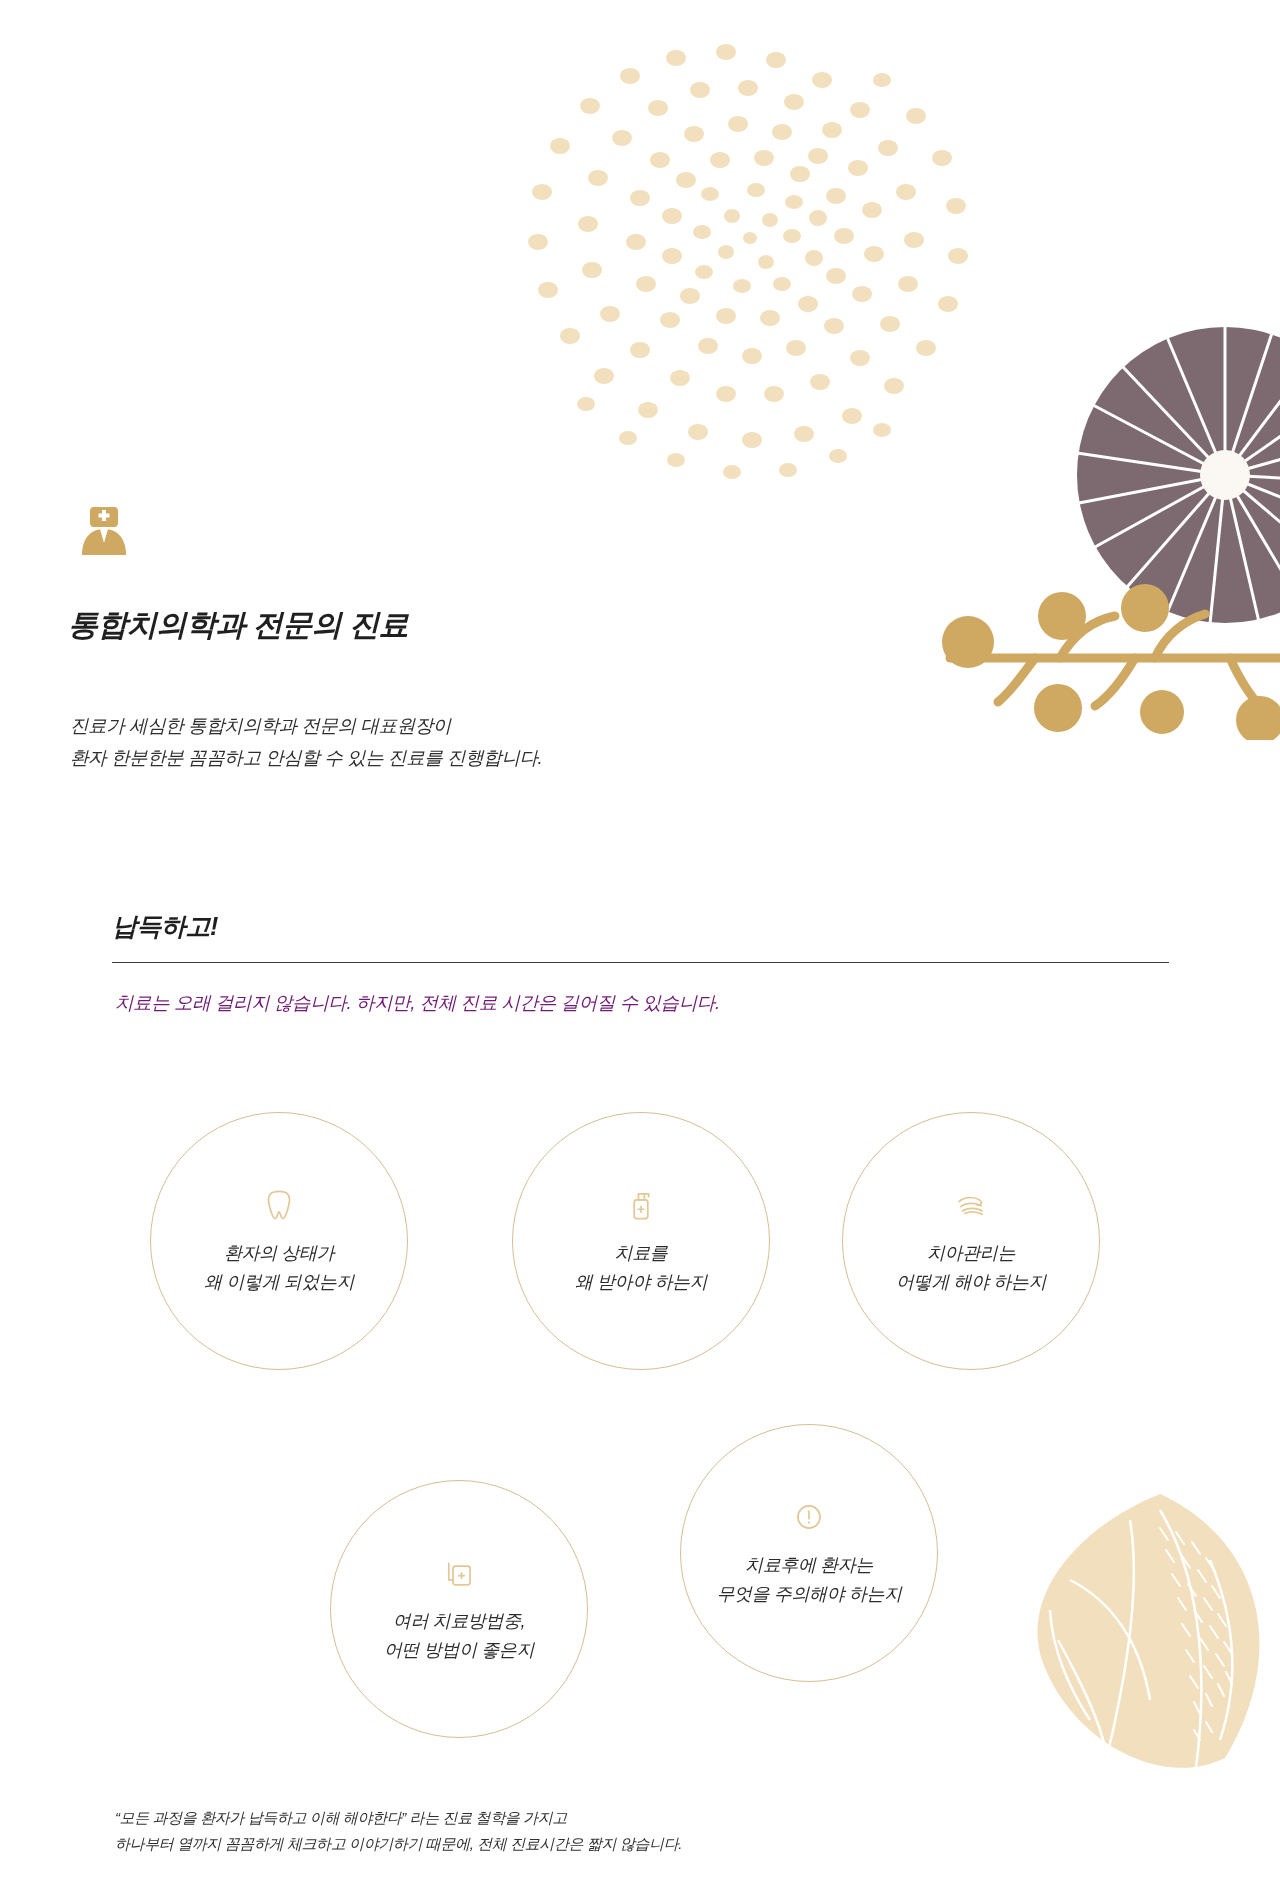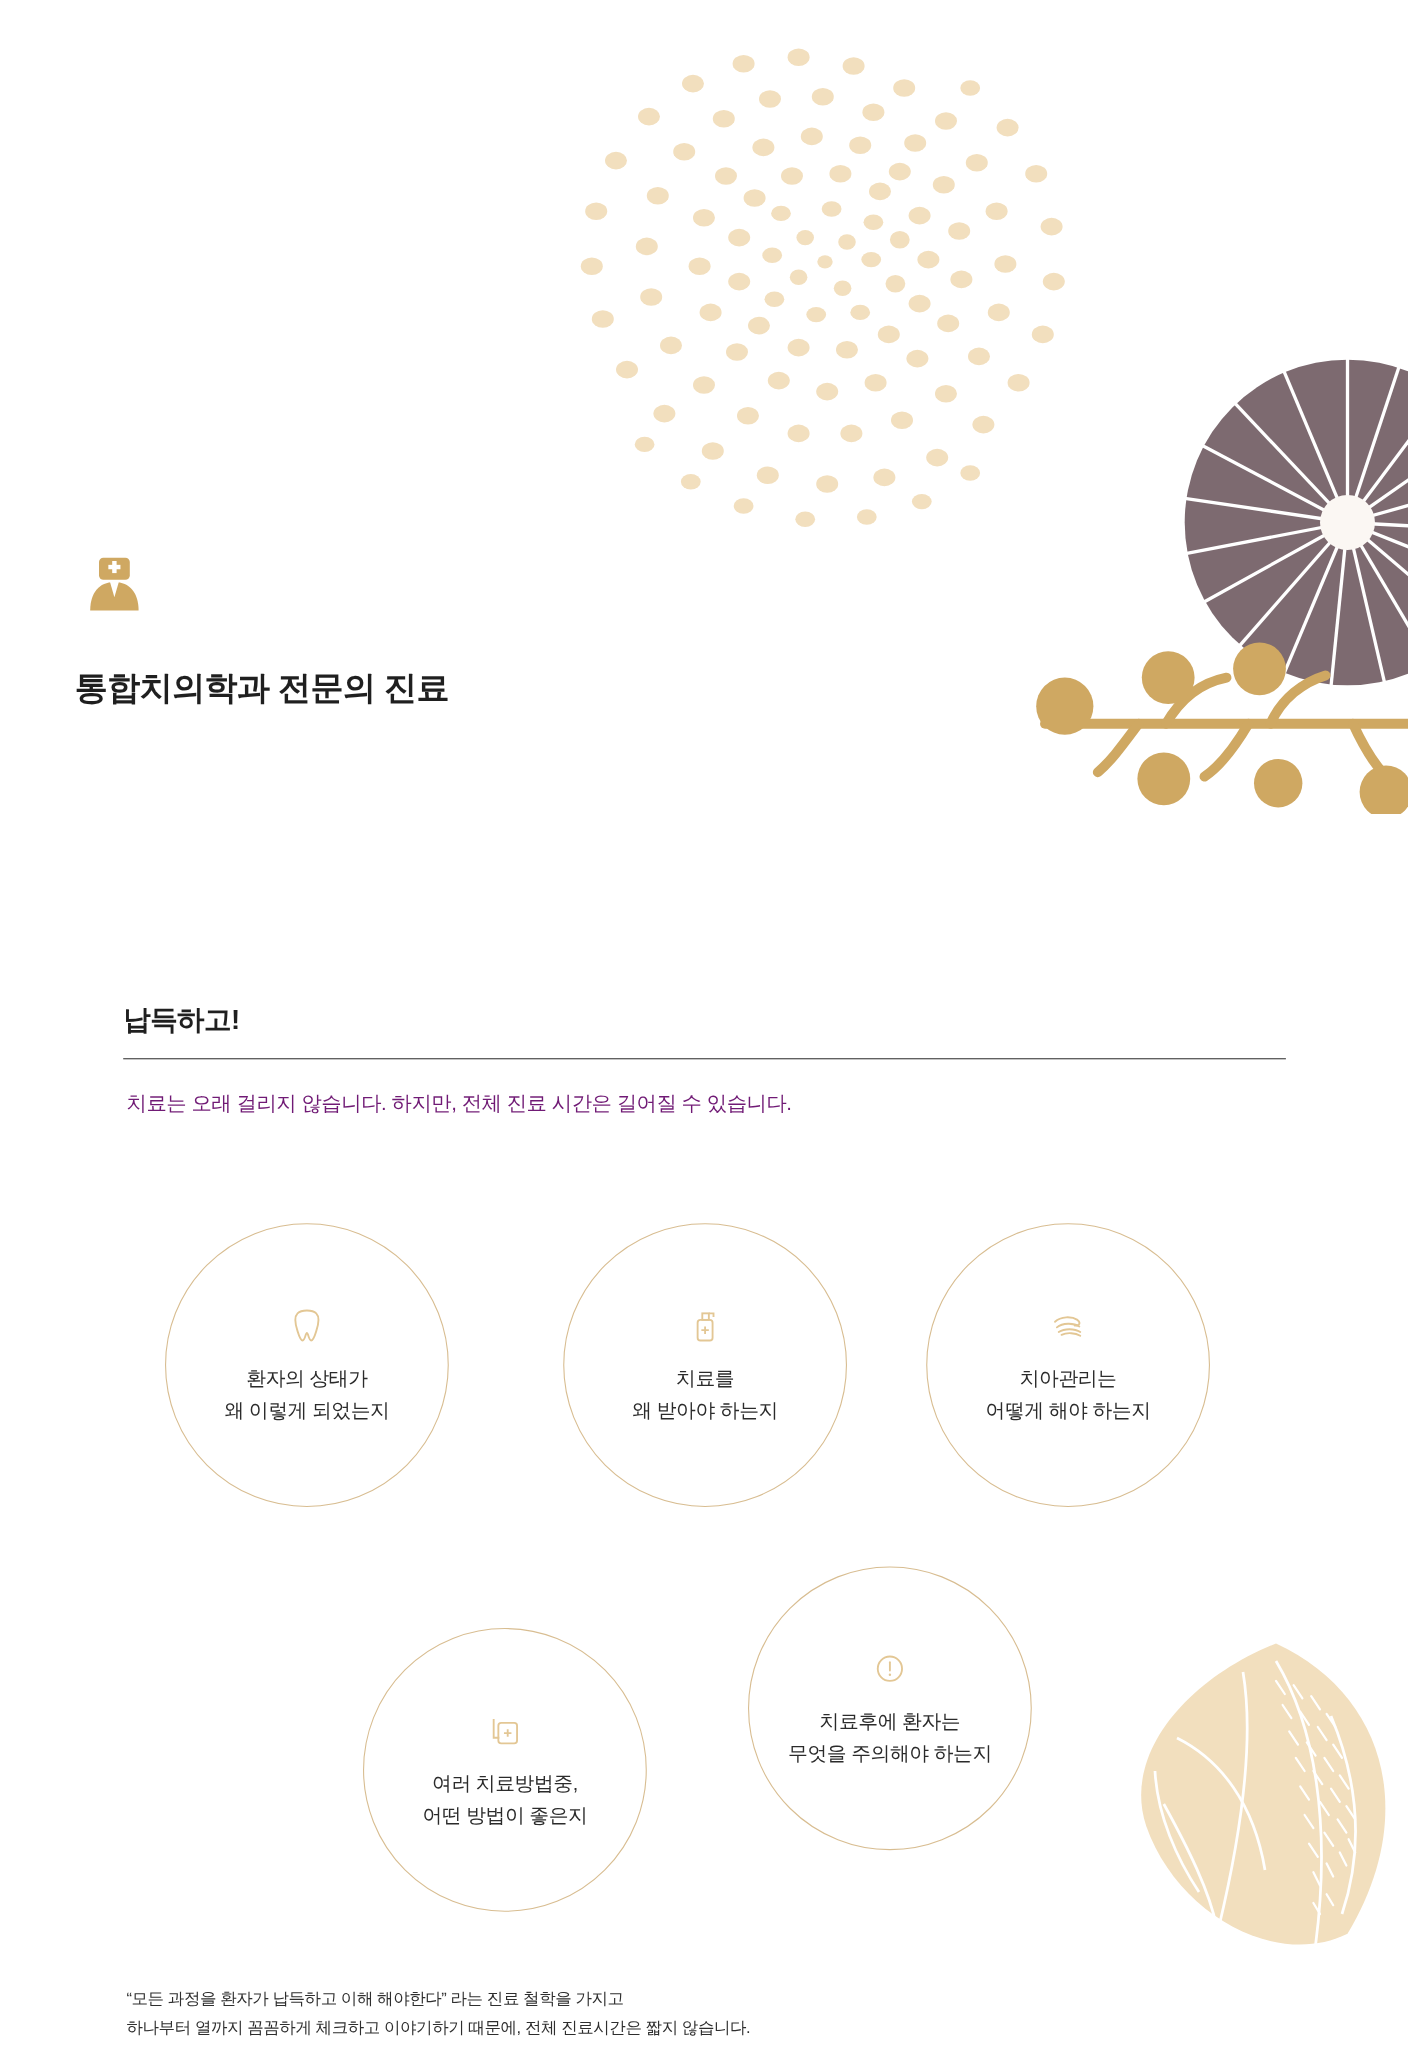--- a/index.html
+++ b/index.html
@@ -13,20 +13,21 @@
     font-family: "Liberation Sans", sans-serif;
     color: #2b2b2b;
     position: relative;
     overflow: hidden;
   }
 
   .page {
     position: relative;
     width: 1280px;
     height: 1877px;
+    font-style: italic;
   }
 
   
   .deco {
     position: absolute;
     pointer-events: none;
   }
   .deco-dots {
     top: 20px;
     left: 470px;
@@ -352,20 +353,24 @@
 
   <svg class="doctor-icon" viewBox="0 0 52 56">
     <rect x="12" y="2" width="28" height="20" rx="4" fill="#cfa862"></rect>
     <rect x="24" y="5" width="4" height="11" fill="#ffffff"></rect>
     <rect x="20.5" y="8.5" width="11" height="4" fill="#ffffff"></rect>
     <path d="M26 24 C12 24 4 34 4 50 L48 50 C48 34 40 24 26 24 Z" fill="#cfa862"></path>
     <path d="M22 24 L26 38 L30 24 Z" fill="#ffffff"></path>
   </svg>
 
   <div class="section-title">통합치의학과 전문의 진료</div>
+  <div class="section-desc">
+    <span style="white-space:pre-line;">진료가 세심한 통합치의학과 전문의 대표원장이
+환자 한분한분 꼼꼼하고 안심할 수 있는 진료를 진행합니다.</span>
+  </div>
 
   <div class="notice-title">납득하고!</div>
   <div class="notice-rule"></div>
   <div class="notice-text">치료는 오래 걸리지 않습니다. 하지만, 전체 진료 시간은 길어질 수 있습니다.</div>
 
   <div class="circle c1">
     <span class="c-icon">
       <svg viewBox="0 0 40 40" width="34" height="34">
           <path d="M10 7 C14 3 26 3 30 7 C34 11 32 20 30 26 C28.5 31 27 36 24.5 36 C22 36 21.5 28 20 28 C18.5 28 18 36 15.5 36 C13 36 11.5 31 10 26 C8 20 6 11 10 7 Z" fill="none" stroke="#e3c795" stroke-width="2"></path>
         </svg>

